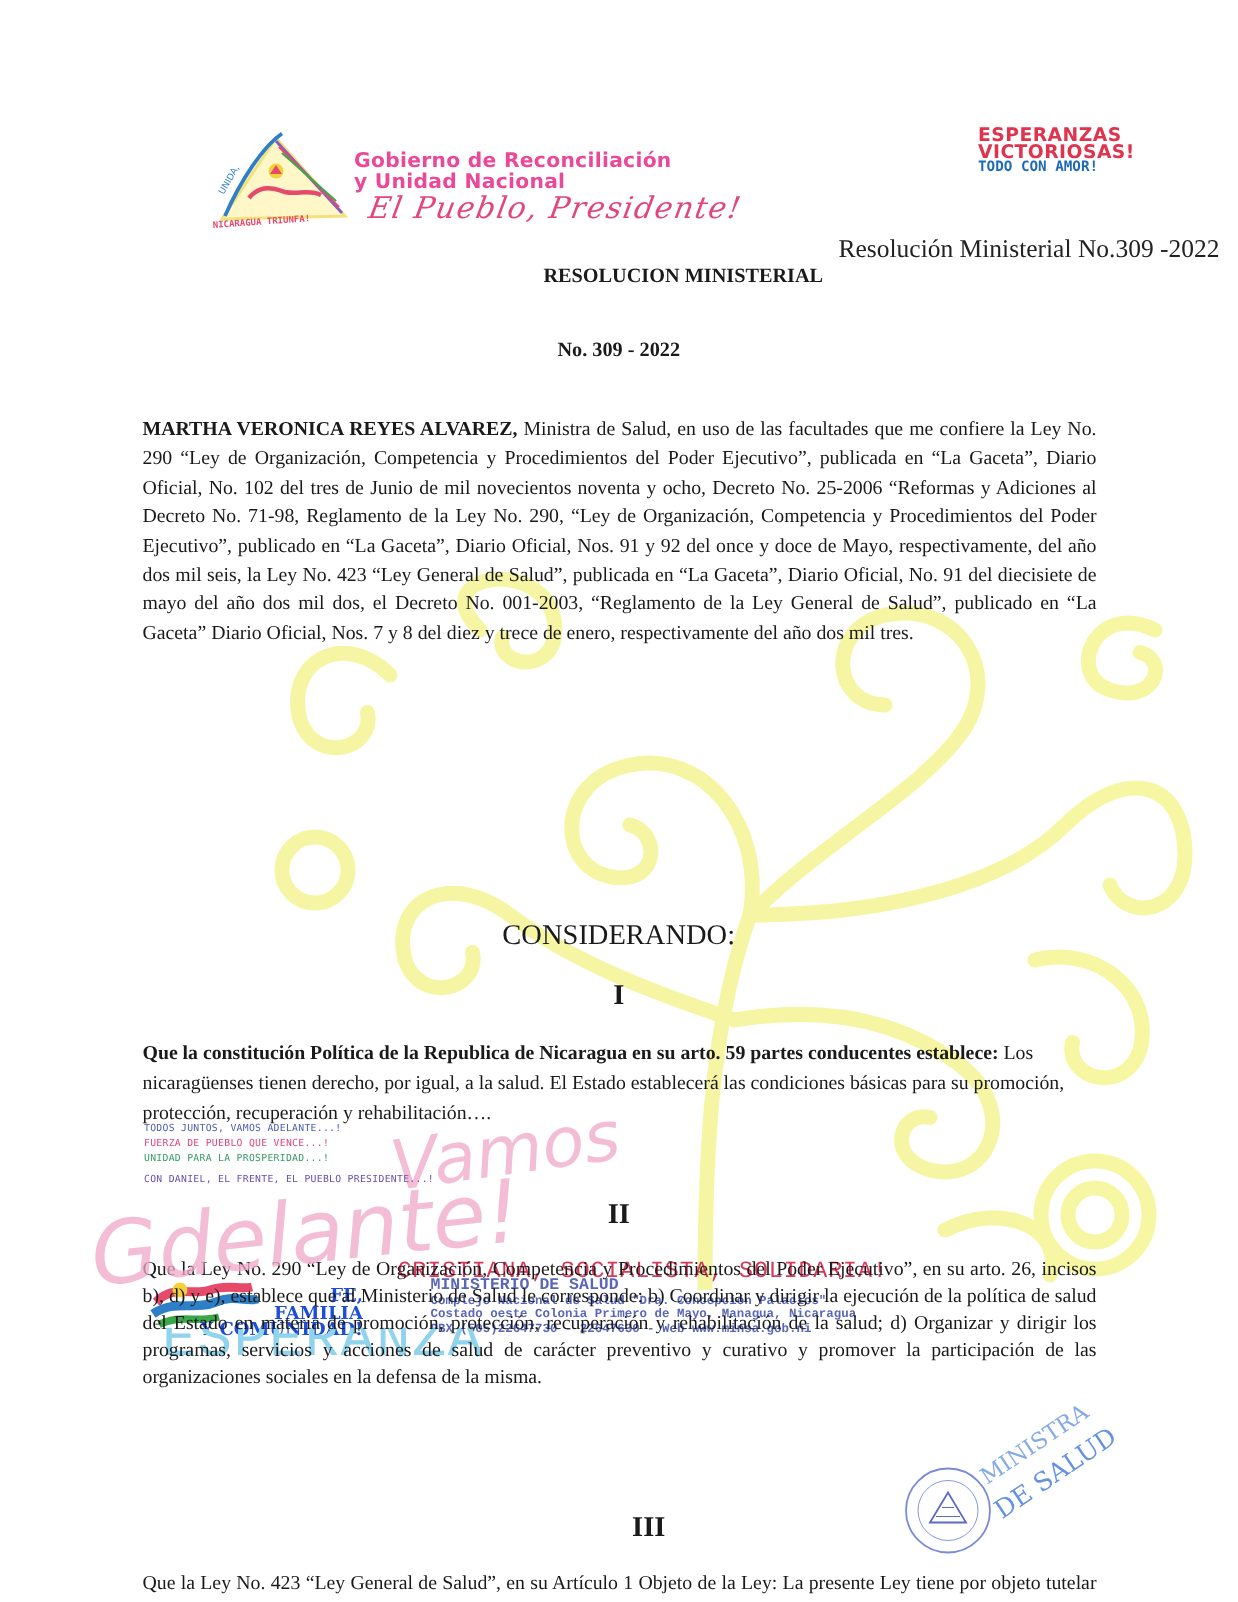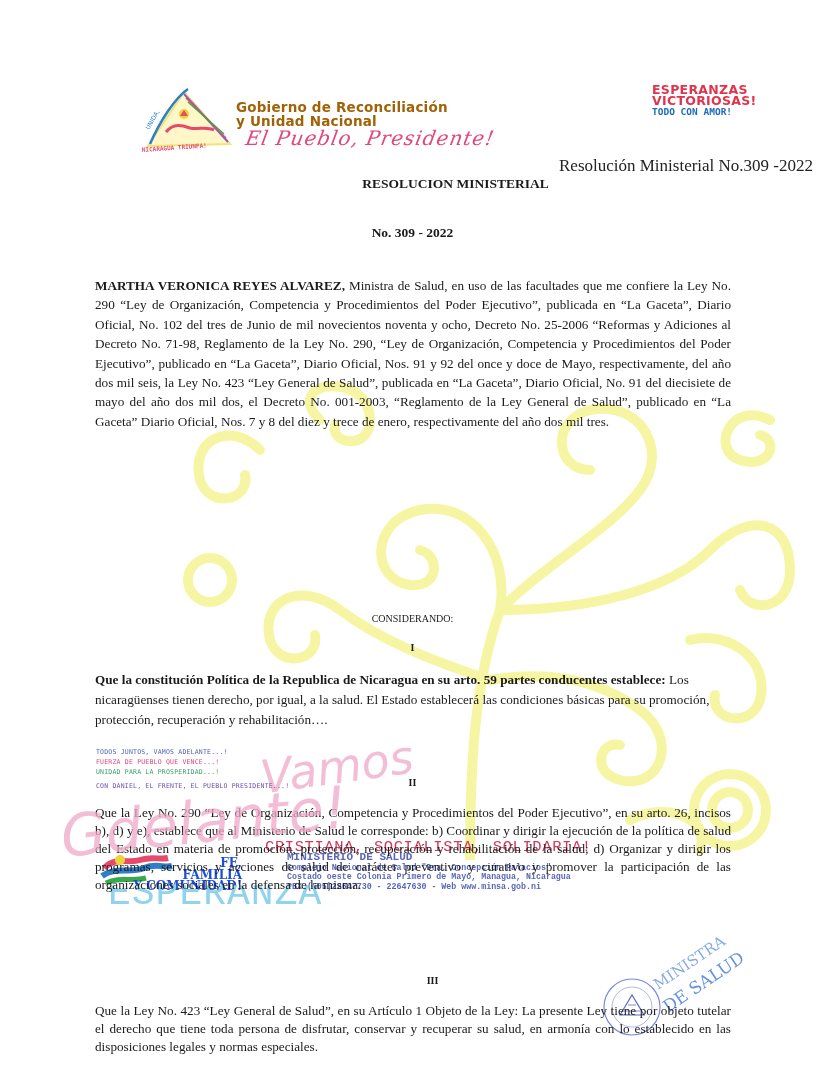--- a/index.html
+++ b/index.html
@@ -1,41 +1,41 @@
 <!DOCTYPE html>
 <html><head>
 <meta charset="utf-8">
 <style>
   html, body { margin: 0; padding: 0; background: #ffffff; }
   body { width: 825px; height: 1068px; position: relative; overflow: hidden; font-family: "Liberation Serif", "DejaVu Serif", serif; color: #1a1a1a; }
   .abs { position: absolute; }
 
   
   .gov-logo { left: 140px; top: 86px; width: 100px; height: 70px; }
-  .gov-title { left: 236px; top: 100px; font-family: "DejaVu Sans", sans-serif; font-weight: bold; color: #a16207; font-size: 13.5px; line-height: 14px; letter-spacing: 0.2px; }
+  .gov-title { left: 236px; top: 100px; font-family: "DejaVu Sans", sans-serif; font-weight: bold; color: #ec4899; font-size: 13.5px; line-height: 14px; letter-spacing: 0.2px; }
   .gov-slogan { left: 246px; top: 126px; font-family: "DejaVu Serif", serif; font-style: italic; color: #e3477a; font-size: 20px; letter-spacing: 1px; transform: skewX(-10deg); }
   .logo-2022 { left: 652px; top: 84px; width: 130px; }
   .y2022 { font-family: "DejaVu Sans", sans-serif; font-weight: bold; font-size: 34px; line-height: 30px; letter-spacing: -1px; }
   .y2022 .d2a { color: #2e97d4; }
   .y2022 .star { color: #1c5fb1; font-size: 30px; position: relative; top: -2px; }
   .y2022 .d2b { color: #3aa84a; }
   .y2022 .d2c { color: #d8335c; }
   .esp { font-family: "DejaVu Sans", sans-serif; font-weight: bold; color: #e0344e; font-size: 12.5px; line-height: 11px; letter-spacing: 0.3px; }
   .todo { font-family: "DejaVu Sans Mono", monospace; font-weight: bold; color: #1f6ab8; font-size: 9.5px; line-height: 11px; }
   .res-ref { left: 559px; top: 156px; font-size: 17px; color: #222; }
 
   
   .title { left: 0; width: 825px; text-align: center; font-weight: bold; font-size: 13.5px; }
   .t1 { top: 176px; margin-left: 43px; }
   .t2 { top: 209px; }
 
   
   .body-text { left: 95px; width: 636px; font-size: 13.2px; line-height: 19.4px; text-align: justify; }
   .p1 { top: 244px; }
-  .center { left: 0; width: 825px; text-align: center; font-size: 10px; }
+  .center { left: 0; width: 825px; text-align: center; font-size: 19px; }
   .roman { font-weight: bold; }
   .tight { line-height: 18px; }
 
   
   .tree { left: 170px; top: 380px; width: 640px; height: 480px; z-index: 0; opacity: 0.9; }
   .content { position: relative; z-index: 1; }
 
   
   .slogans { left: 96px; top: 747px; font-family: "DejaVu Sans Mono", monospace; font-size: 6.5px; line-height: 10px; letter-spacing: 0.2px; z-index: 2; }
   .sl1 { color: #4d5fb0; } .sl2 { color: #e0457f; } .sl3 { color: #3a9a6a; } .sl4 { color: #6a4fae; margin-top: 4px; }

